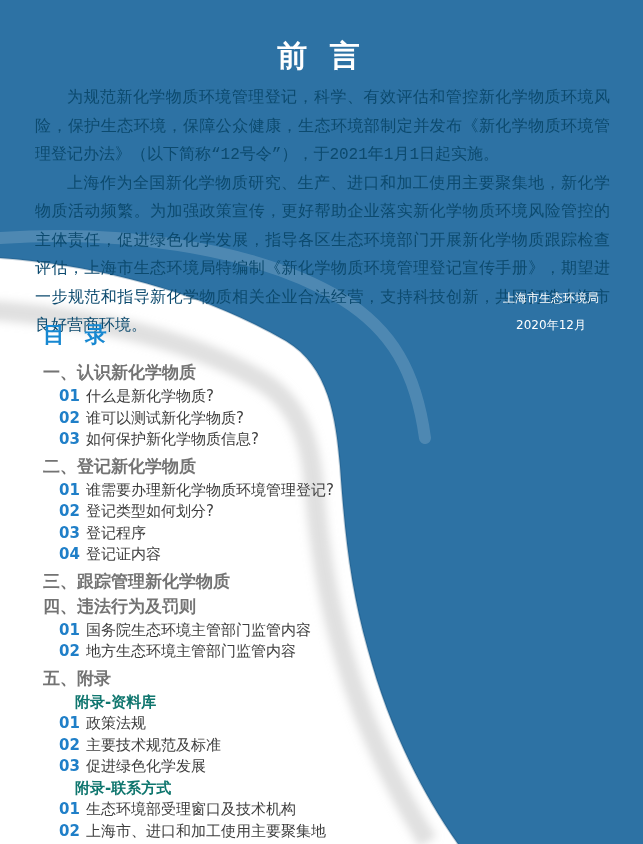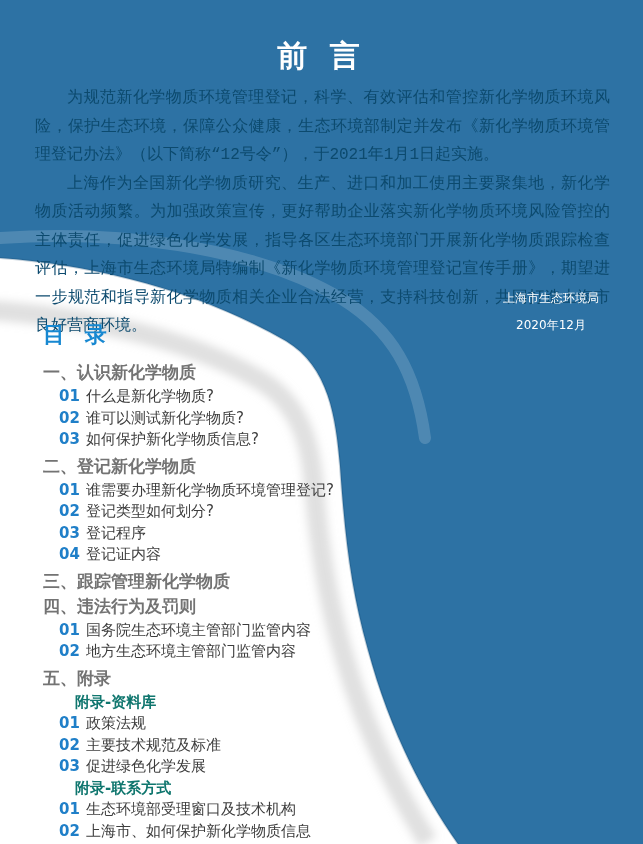--- a/index.html
+++ b/index.html
@@ -111,18 +111,18 @@
           <div class="toc-item"><span class="toc-num">02</span><span>地方生态环境主管部门监管内容</span></div>
         </div>
         <div class="toc-section">
           <div class="toc-section-label">五、附录</div>
           <div class="toc-subgroup-label">附录-资料库</div>
           <div class="toc-item"><span class="toc-num">01</span><span>政策法规</span></div>
           <div class="toc-item"><span class="toc-num">02</span><span>主要技术规范及标准</span></div>
           <div class="toc-item"><span class="toc-num">03</span><span>促进绿色化学发展</span></div>
           <div class="toc-subgroup-label">附录-联系方式</div>
           <div class="toc-item"><span class="toc-num">01</span><span>生态环境部受理窗口及技术机构</span></div>
-          <div class="toc-item"><span class="toc-num">02</span><span>上海市、如何保护新化学物质信息</span></div>
+          <div class="toc-item"><span class="toc-num">02</span><span>上海市、进口和加工使用主要聚集地</span></div>
         </div>
       </div>
   </div>
 
 </div>
 
 </body></html>

